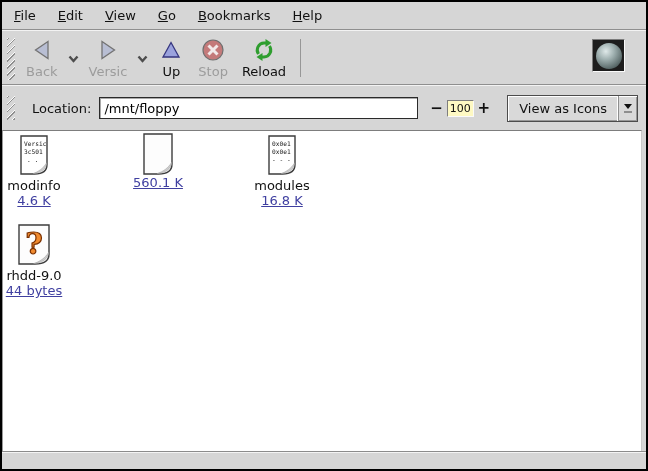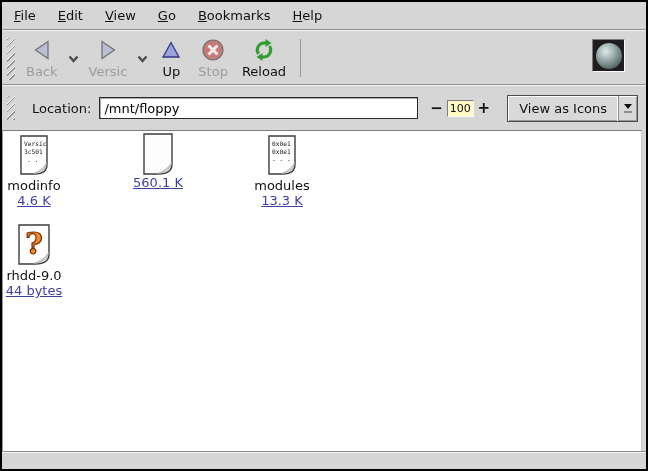--- a/index.html
+++ b/index.html
@@ -209,21 +209,21 @@
         <div class="icon-box">
           <svg width="28" height="40" viewBox="0 0 28 40">
             <path d="M1 1 H27 V29.5 C27 36.5 21.5 39 14.5 39 H1 Z" fill="#fff" stroke="#3d3d3d" stroke-width="1.4"></path>
             <path d="M13 38.6 C21 38.1 26.2 34.2 26.7 27.8 C23.4 33.4 18.4 36.8 13 38.6 Z" fill="#cdcdcd" stroke="#9a9a9a" stroke-width="0.5"></path>
             <text class="ptext" x="4" y="11" font-size="6.2" fill="#1a1a1a">0x0e1</text>
             <text class="ptext" x="4" y="19" font-size="6.2" fill="#1a1a1a">0x0e1</text>
             <text class="ptext" x="4" y="27" font-size="6.2" fill="#1a1a1a">- - -</text>
           </svg>
         </div>
         <div class="fname">modules</div>
-        <div class="fsize">13.3 K</div>
+        <div class="fsize">16.8 K</div>
       </div>
 
     </div>
 
     <div class="icon-row second">
       <div class="cell">
         <div class="icon-box">
           <svg width="32" height="41" viewBox="0 0 32 41">
             <path d="M1 1 H31 V30 C31 37.5 25 40 17 40 H1 Z" fill="#fdfdfd" stroke="#3d3d3d" stroke-width="1.4"></path>
             <path d="M15.5 39.6 C24 39.1 30.2 35 30.7 28.2 C27.2 34.2 21.5 37.7 15.5 39.6 Z" fill="#cdcdcd" stroke="#9a9a9a" stroke-width="0.5"></path>

